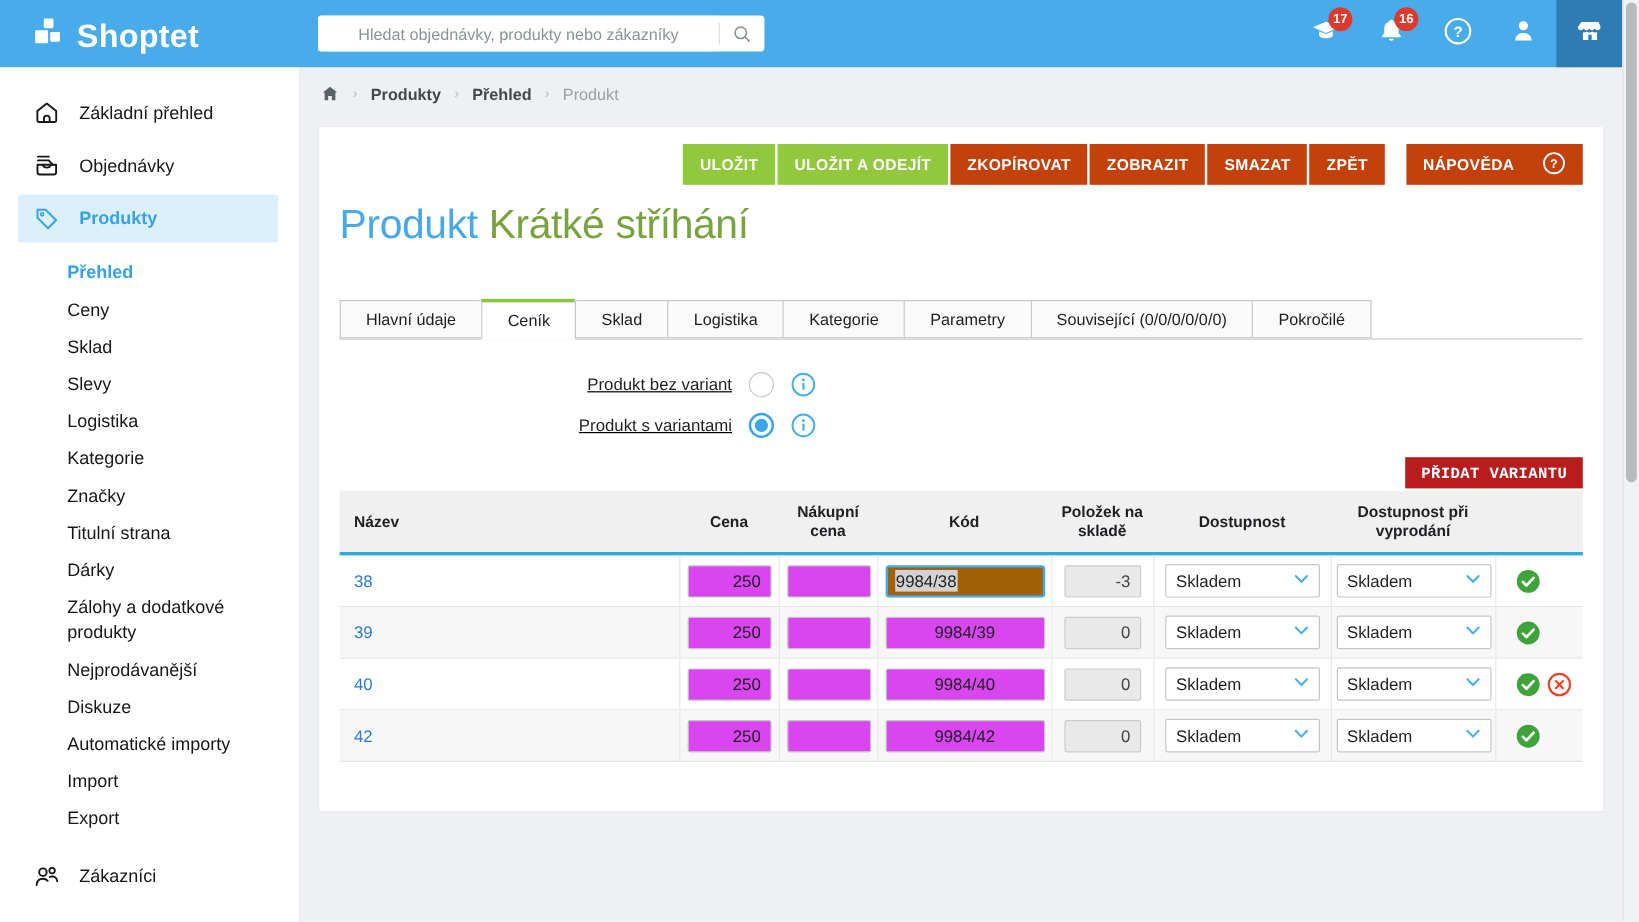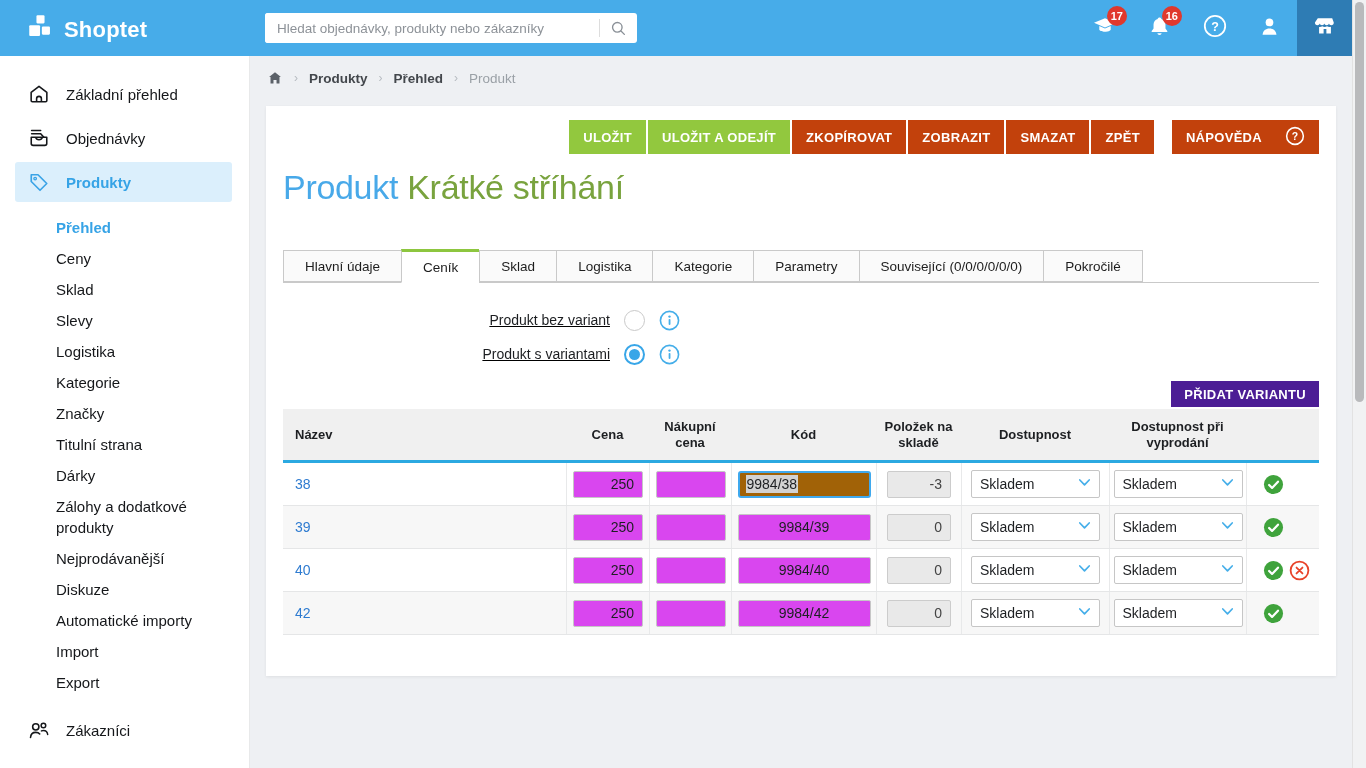--- a/index.html
+++ b/index.html
@@ -5,23 +5,23 @@
   * { box-sizing: border-box; margin: 0; padding: 0; }
   html,body { width:1366px; height:768px; overflow:hidden; font-family:"Liberation Sans", sans-serif; background:#eef0f3; }
 
   
   .scrollbar { position:absolute; right:0; top:0; width:14px; height:768px; background:#f1f2f3; border-left:1px solid #e2e2e2; z-index:50; }
   .scrollbar .thumb { position:absolute; top:2px; left:2px; width:9px; height:400px; border-radius:5px; background:#b9babc; }
 
   
   .topbar { position:absolute; left:0; top:0; width:1352px; height:56px; background:#47ACE9; z-index:20; }
   .brand { position:absolute; left:27px; top:14px; display:flex; align-items:center; gap:10px; color:#fff; cursor:pointer; }
-  .brand-text { font-size:22px; font-weight:700; letter-spacing:.2px; }
+  .brand-text { font-size:27px; font-weight:700; letter-spacing:.2px; }
   .search { position:absolute; left:265px; top:13px; width:372px; height:30px; background:#fff; border-radius:3px; display:flex; align-items:center; overflow:hidden; }
-  .search input { flex:1; border:none; outline:none; height:100%; padding:0 12px; font-size:13.5px; color:#0c4a6e; font-family:inherit; }
+  .search input { flex:1; border:none; outline:none; height:100%; padding:0 12px; font-size:13.5px; color:#0c4a6e; font-family:inherit;text-align:center; }
   .search input::placeholder { color:#8d9298; }
   .search .divider { width:1px; height:18px; background:#ddd; }
   .search .mag { width:37px; display:flex; align-items:center; justify-content:center; cursor:pointer; }
   .tb-right { position:absolute; right:55px; top:0; height:56px; display:flex; align-items:center; }
   .tb-item { width:55px; height:56px; display:flex; align-items:center; justify-content:center; position:relative; cursor:pointer; }
   .badge { position:absolute; top:6px; right:5px; min-width:20px; height:20px; padding:0 4px; border-radius:10px; background:#E0382D; color:#fff; font-size:11px; font-weight:700; display:flex; align-items:center; justify-content:center; }
   .store-btn { position:absolute; right:0; top:0; width:55px; height:56px; background:#2E7CB4; display:flex; align-items:center; justify-content:center; cursor:pointer; }
 
   
   .sidebar { position:absolute; left:0; top:56px; width:250px; height:712px; background:#fff; border-right:1px solid #e8e9ea; overflow:hidden; z-index:10; padding-top:14px; }
@@ -64,21 +64,21 @@
   .radio-row { position:absolute; left:17px; display:flex; align-items:center; gap:14px; height:24px;text-decoration:underline; }
   .radio-row.r1 { top:202px; }
   .radio-row.r2 { top:236px; }
   .radio-label { width:327px; text-align:right; font-size:14px; color:#1c1e21; }
   .radio { width:21px; height:21px; border-radius:50%; background:#fff; border:1.5px solid #c9c9c9; position:relative; cursor:pointer; flex:0 0 21px; }
   .radio.checked { border:2px solid #38A6E8; }
   .radio.checked::after { content:""; position:absolute; left:50%; top:50%; width:11px; height:11px; margin:-5.5px 0 0 -5.5px; border-radius:50%; background:#38A6E8; }
   .info-btn { display:flex; align-items:center; cursor:pointer; }
 
   
-  .add-variant { position:absolute; top:275px; right:17px; height:26px; background:#4c1d95; border:none; color:#fff; font-size:13px; font-weight:700; letter-spacing:.3px; padding:0 13px; cursor:pointer; font-family:Liberation Sans, sans-serif; }
+  .add-variant { position:absolute; top:275px; right:17px; height:26px; background:#b91c1c; border:none; color:#fff; font-size:13px; font-weight:700; letter-spacing:.3px; padding:0 13px; cursor:pointer; font-family:Liberation Mono, monospace; }
 
   
   .vtable { position:absolute; top:303px; left:17px; right:17px; }
   .vt-row { display:grid; grid-template-columns:283px 83px 82px 145px 85px 148px 137px 73px; align-items:center; }
   .vt-head { background:#f0f0f0; height:54px; border-bottom:3px solid #2BA9E1; }
   .vt-head .hcell { font-size:13px; font-weight:700; color:#1d1f22; text-align:center; line-height:16px; padding:0 6px; }
   .vt-head .hcell.left { text-align:left; padding-left:12px; }
   .vt-body .vt-row { height:43px; border-bottom:1px solid #e5e6e7; background:#fff; }
   .vt-body .vt-row.alt { background:#f7f7f7; }
   .cell { height:100%; display:flex; align-items:center; justify-content:center; border-left:1px solid #e8e9ea; }

